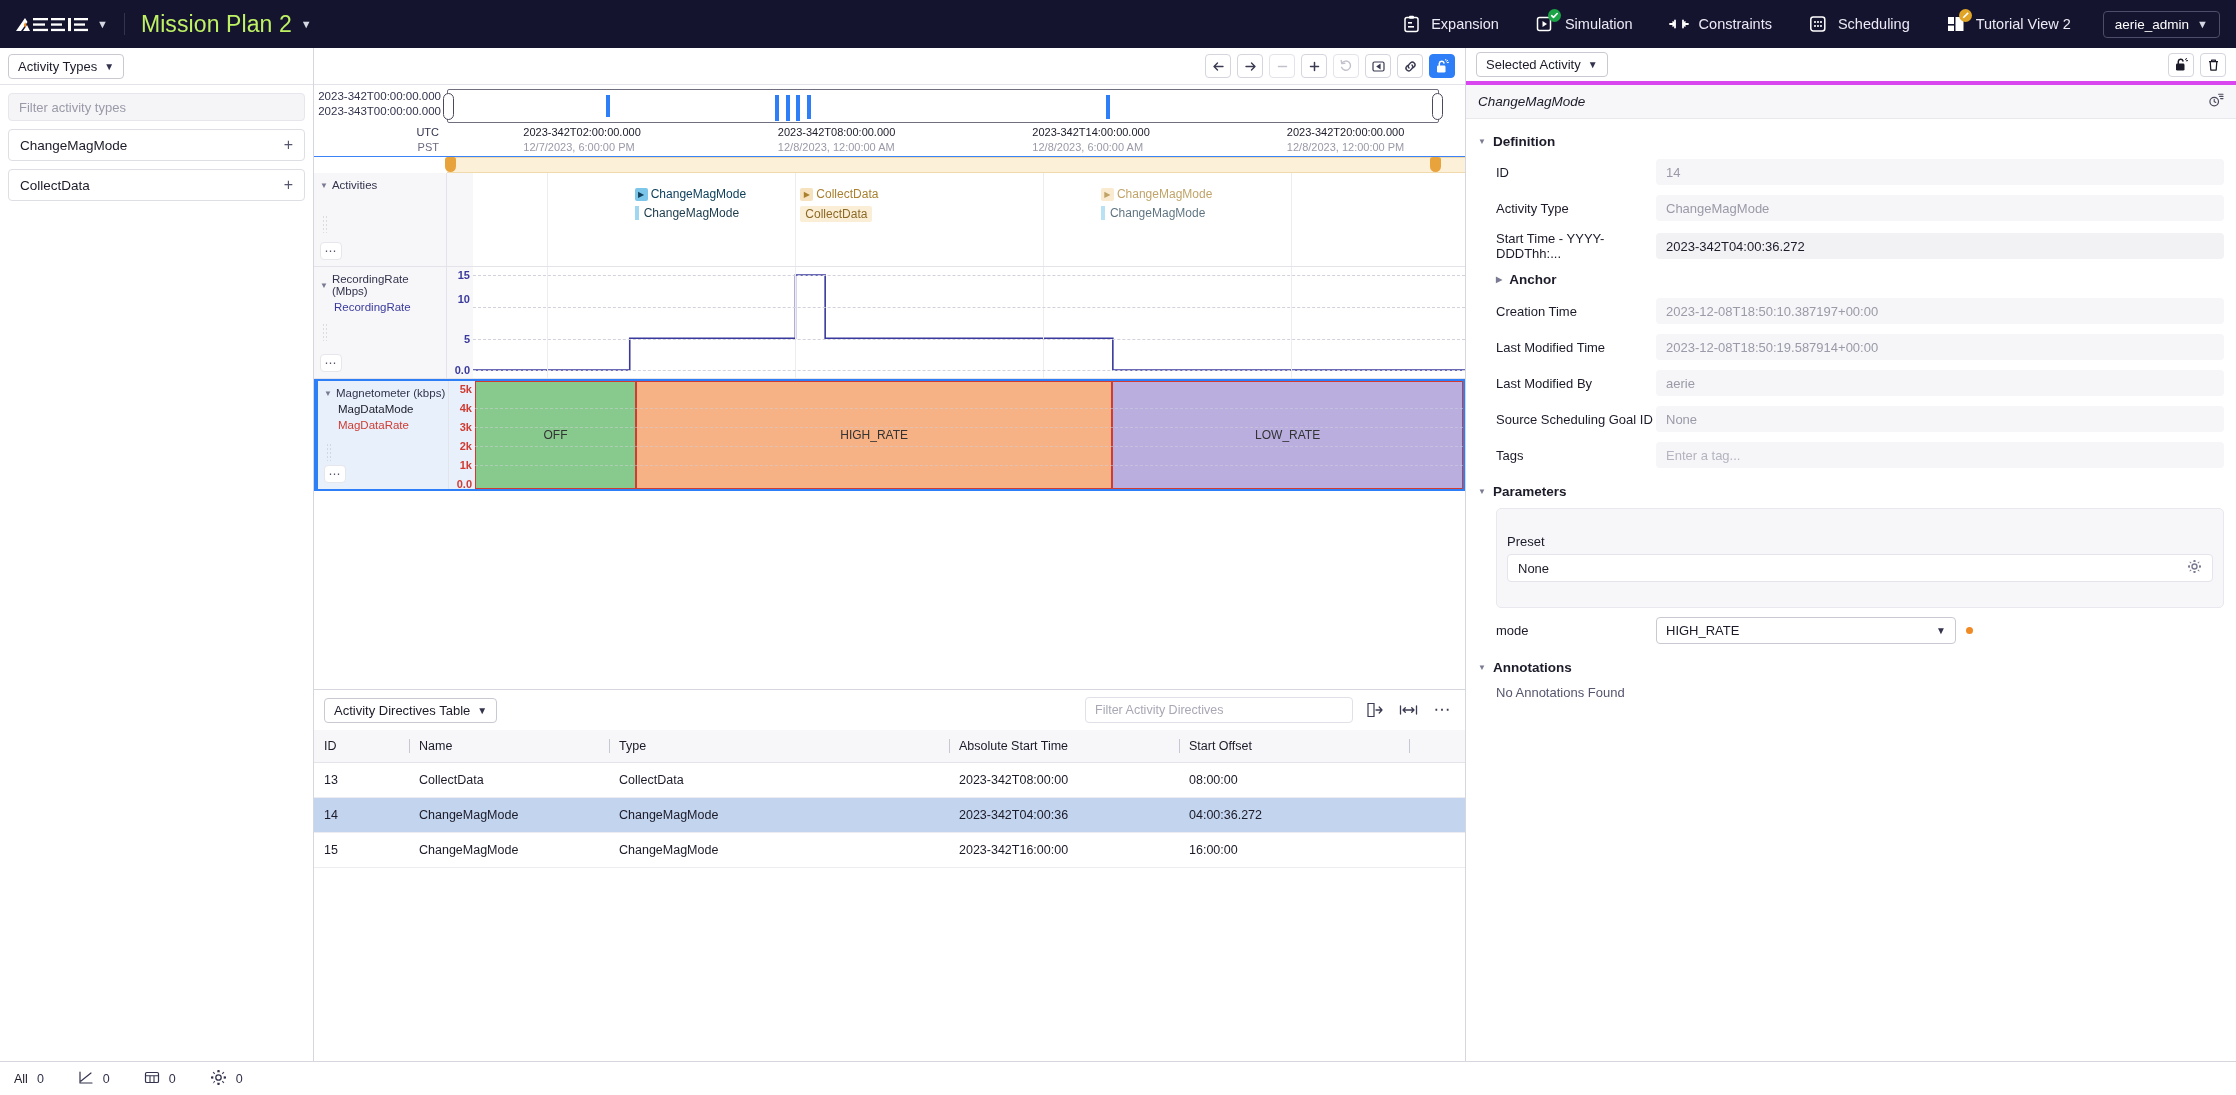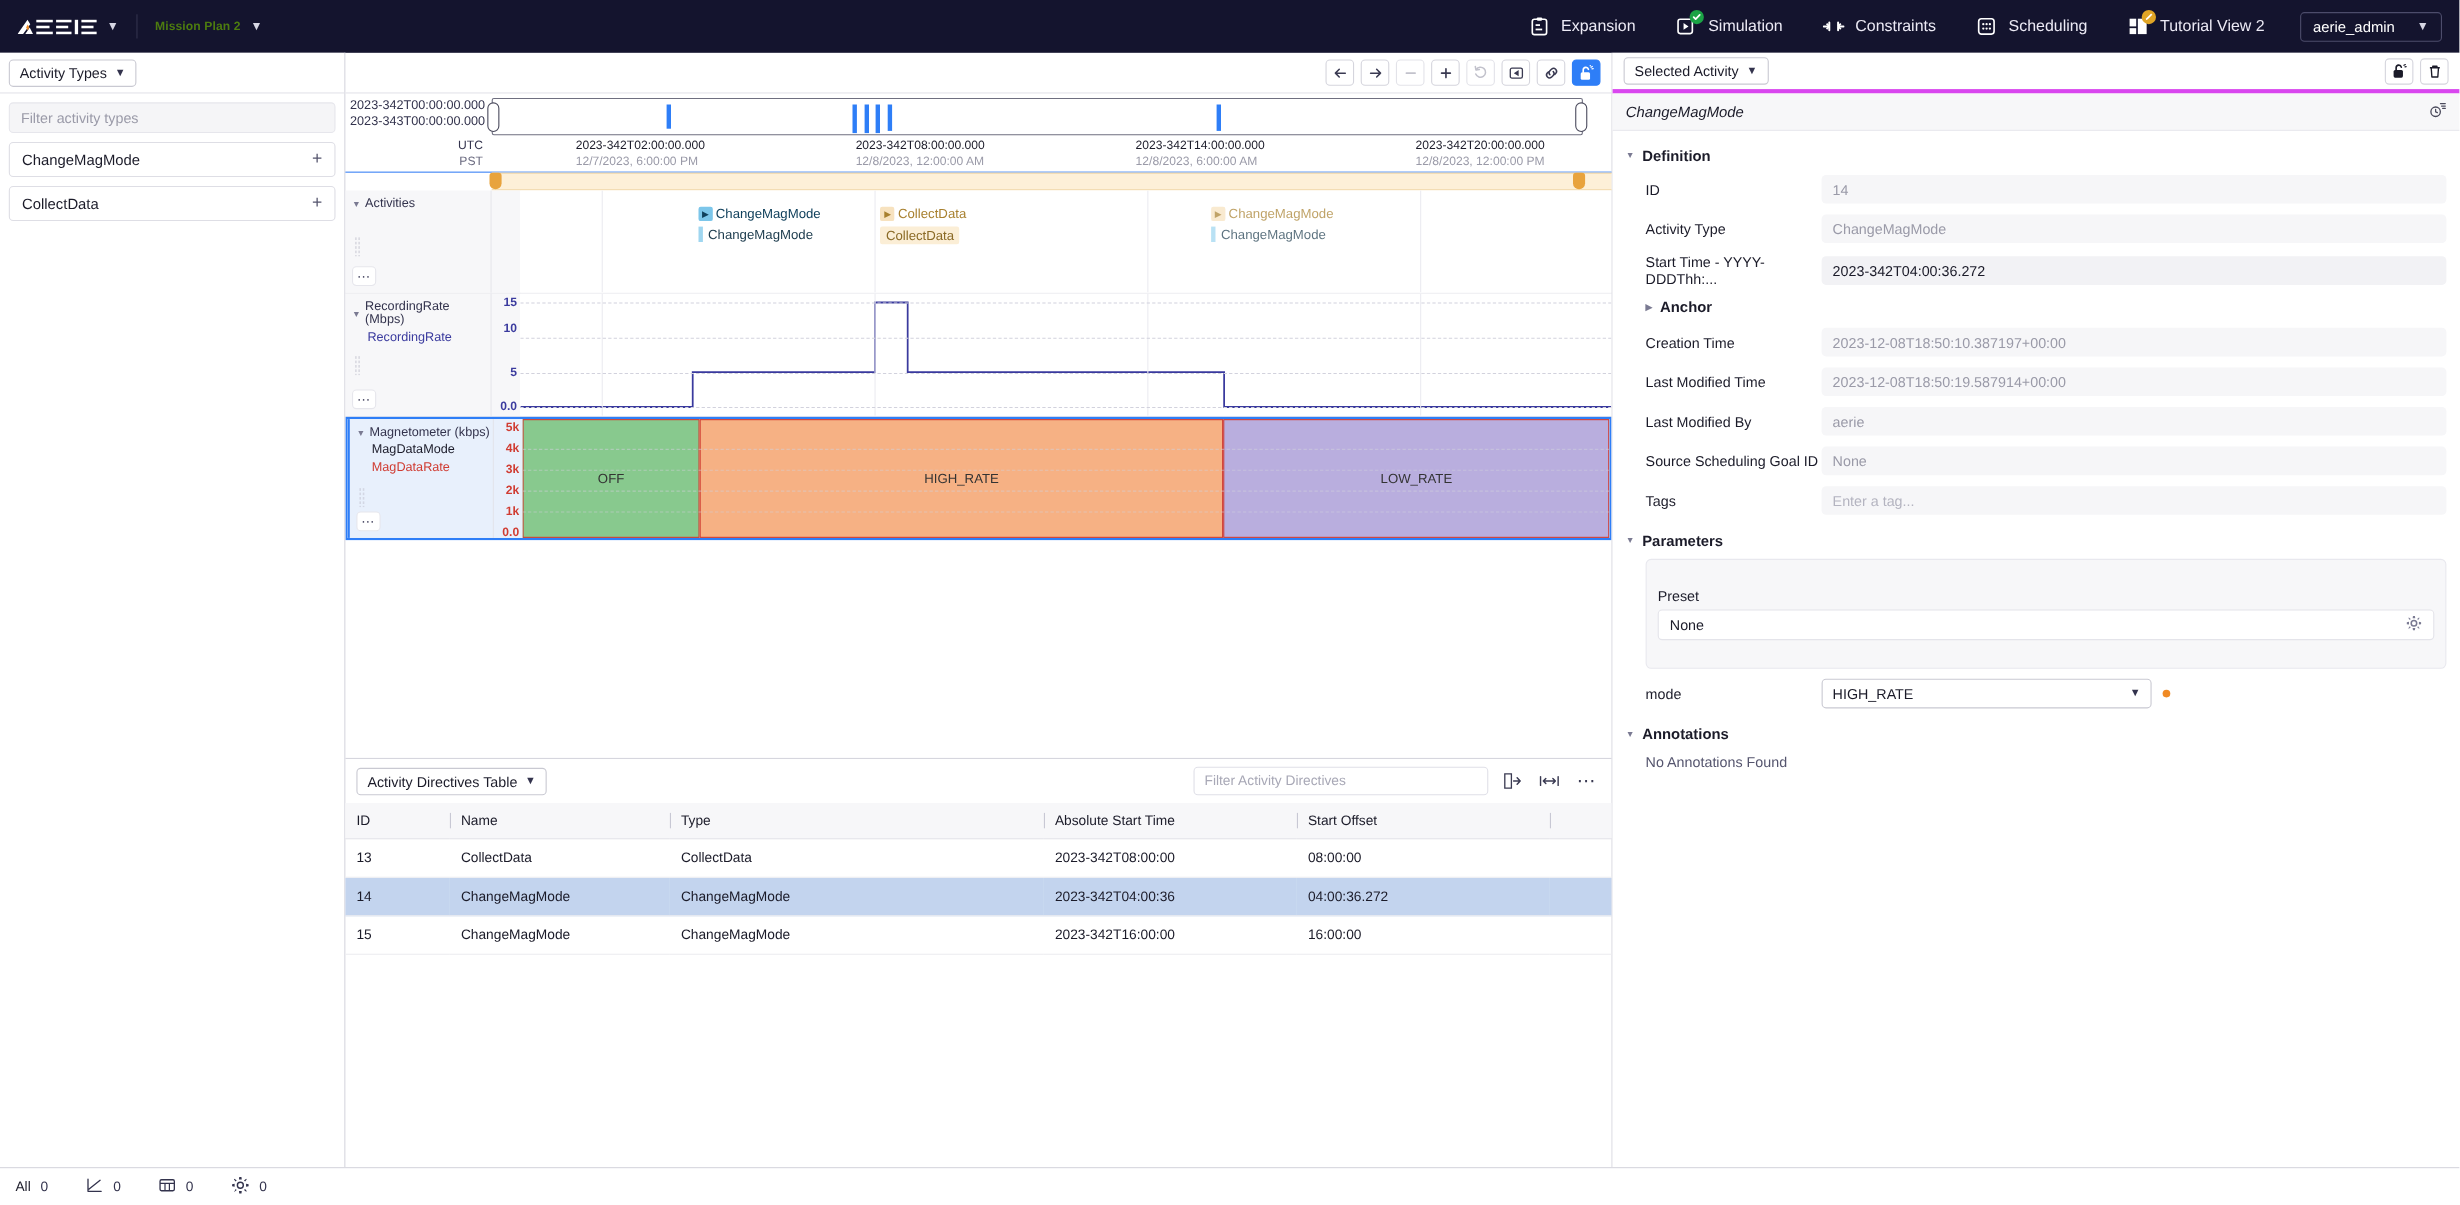--- a/index.html
+++ b/index.html
@@ -15,38 +15,38 @@
   
   .topnav {
     height: 48px; background: #14142e; display: flex; align-items: center;
     padding: 0 16px; flex: 0 0 48px; color: #fff;
   }
   .logo-wrap { display: flex; align-items: center; gap: 9px; }
   .logo { display: flex; align-items: center; }
   .logo svg { display: block; }
   .nav-caret { font-size: 11px; color: #d7d7e4; }
   .nav-div { width: 1px; height: 22px; background: #33334d; margin: 0 16px; }
-  .plan-name { font-size: 11px; color: #4d7c0f; letter-spacing: .1px; font-weight: bold; }
+  .plan-name { font-size: 23px; color: #bef264; letter-spacing: .1px; }
   .plan-wrap { display: flex; align-items: center; gap: 9px; }
   .topnav-spacer { flex: 1; }
   .navitem {
     display: flex; align-items: center; gap: 10px; padding: 6px 18px;
     color: #eceaf5; font-size: 14.5px; cursor: pointer; position: relative;
   }
   .navicon { position: relative; width: 20px; height: 20px; display: flex; align-items: center; justify-content: center; }
   .badge {
     position: absolute; width: 13px; height: 13px; border-radius: 50%;
     top: -5px; right: -6px; display: flex; align-items: center; justify-content: center;
   }
   .badge.green { background: #1ba345; }
   .badge.orange { background: #e0a526; }
   .badge svg { display:block; }
   .userbtn {
     margin-left: 14px; border: 1px solid #4c4c6b; border-radius: 4px;
-    padding: 5px 11px; display: flex; align-items: center; gap: 20px;
+    padding: 5px 11px; display: flex; align-items: center; gap: 8px;
     font-size: 13.5px; color: #fff; cursor: pointer;
   }
 
   
   .body { flex: 1; display: flex; min-height: 0; }
 
   
   .leftpanel { width: 314px; border-right: 1px solid #d6d6de; display: flex; flex-direction: column; background:#fff; }
   .panel-head { height: 37px; display: flex; align-items: center; padding: 0 8px; border-bottom: 1px solid #e3e3e9; }
   .pill {

